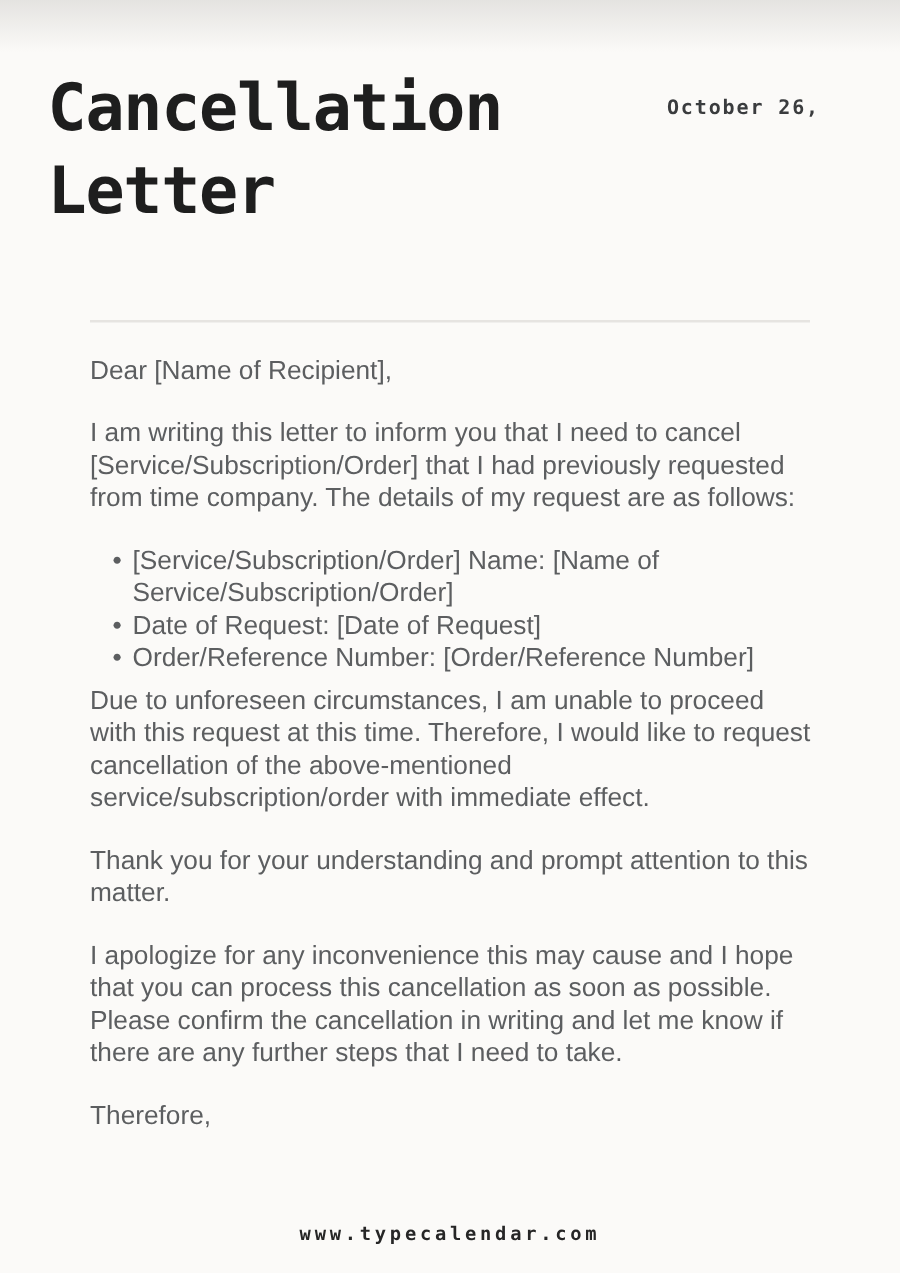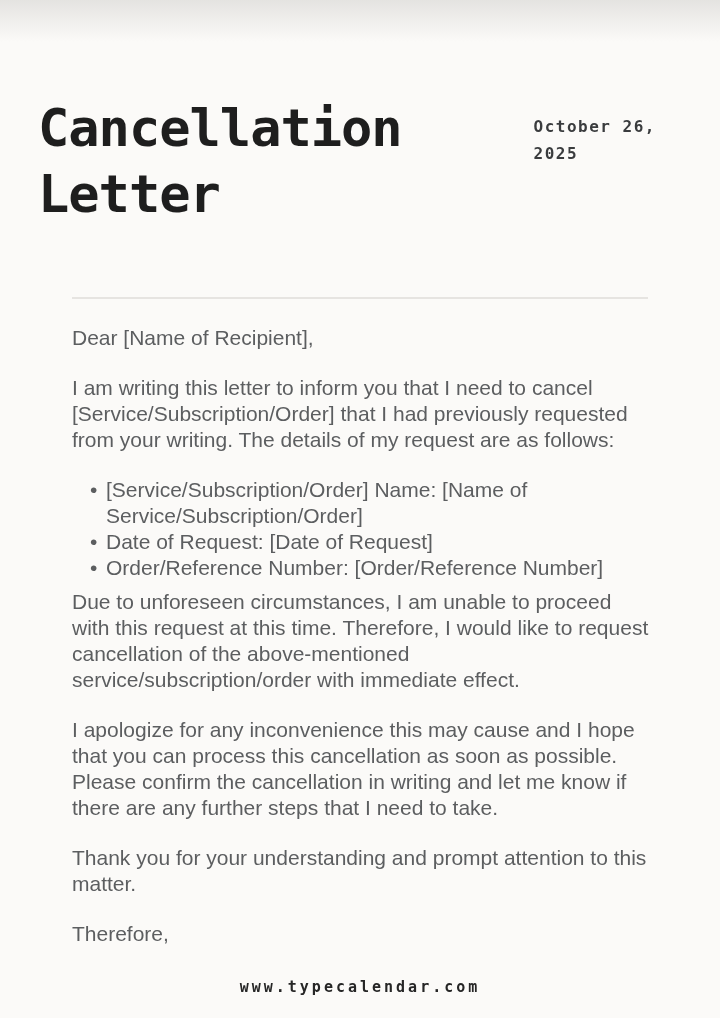--- a/index.html
+++ b/index.html
@@ -14,21 +14,20 @@
     font-family:"Liberation Sans", sans-serif;
   }
   .top-shade {
     position:absolute; top:0; left:0; width:720px; height:42px;
     background:linear-gradient(to bottom, rgba(170,168,164,0.28), rgba(170,168,164,0));
     pointer-events:none;
   }
   .header {
     display:flex; justify-content:space-between; align-items:flex-start;
     padding:54px 64px 0 38px;
-    margin-top:41px;
   }
   .doc-title {
     font-family:"DejaVu Sans Mono", monospace;
     font-weight:bold; font-size:52px; line-height:66px;
     letter-spacing:-1px; color:var(--title);
   }
   .doc-date {
     font-family:"DejaVu Sans Mono", monospace;
     font-weight:bold; font-size:16px; line-height:27px;
     letter-spacing:1.5px; color:var(--date);
@@ -62,35 +61,34 @@
 
 <div class="top-shade"></div>
 
 <div class="header">
   <div class="doc-title">
     <div>Cancellation</div>
     <div>Letter</div>
   </div>
   <div class="doc-date">
     <div>October 26,</div>
-    <div>2025</div>
   </div>
 </div>
 
 <hr class="divider">
 
 <div class="letter">
   <p>Dear [Name of Recipient],</p>
-  <p>I am writing this letter to inform you that I need to cancel [Service/Subscription/Order] that I had previously requested from your writing. The details of my request are as follows:</p>
+  <p>I am writing this letter to inform you that I need to cancel [Service/Subscription/Order] that I had previously requested from time company. The details of my request are as follows:</p>
   <ul>
     <li>[Service/Subscription/Order] Name: [Name of Service/Subscription/Order]</li>
     <li>Date of Request: [Date of Request]</li>
     <li>Order/Reference Number: [Order/Reference Number]</li>
   </ul>
   <p>Due to unforeseen circumstances, I am unable to proceed with this request at this time. Therefore, I would like to request cancellation of the above-mentioned service/subscription/order with immediate effect.</p>
+  <p>Thank you for your understanding and prompt attention to this matter.</p>
   <p>I apologize for any inconvenience this may cause and I hope that you can process this cancellation as soon as possible. Please confirm the cancellation in writing and let me know if there are any further steps that I need to take.</p>
-  <p>Thank you for your understanding and prompt attention to this matter.</p>
   <div class="signoff">
     <div>Therefore,</div>
   </div>
 </div>
 
 <div class="footer">www.typecalendar.com</div>
 
 </body></html>

